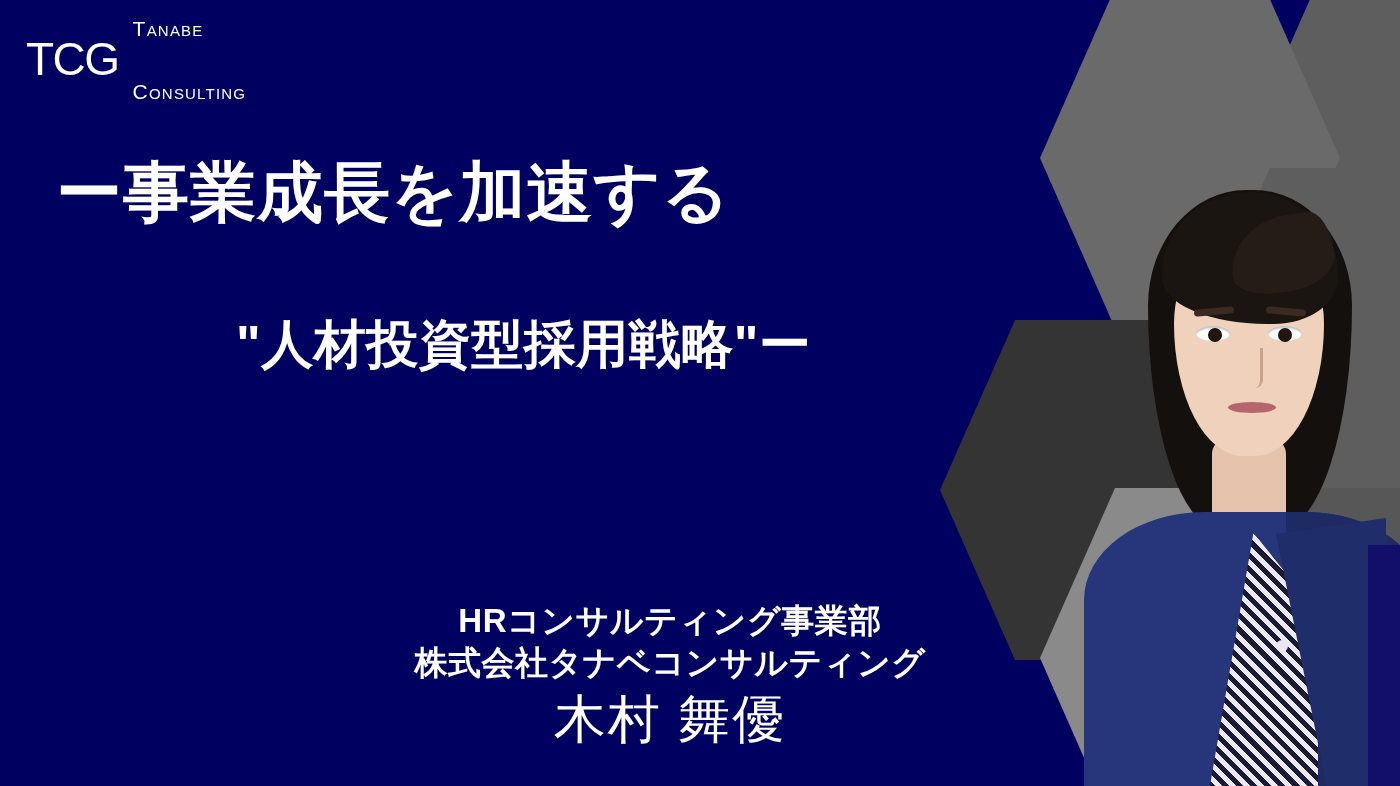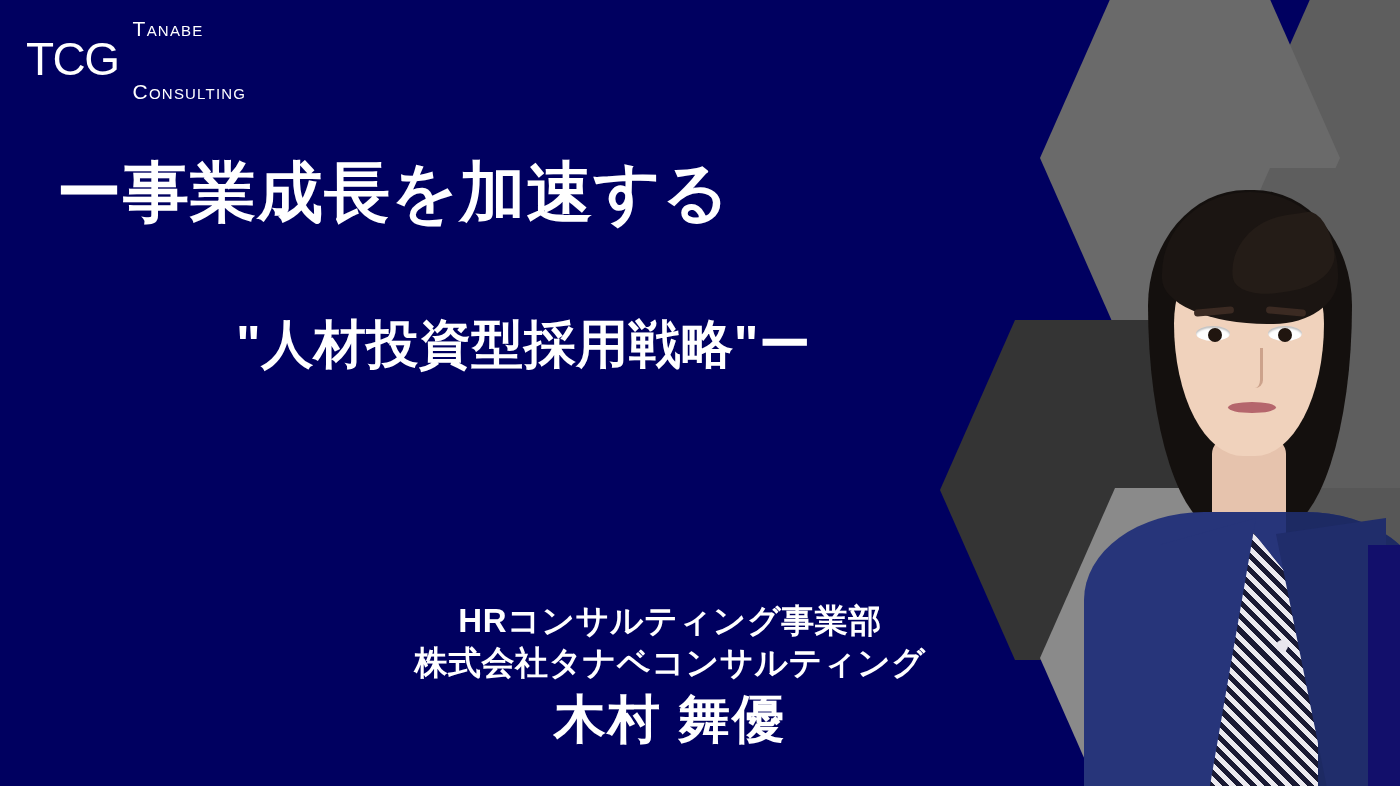--- a/index.html
+++ b/index.html
@@ -229,21 +229,21 @@
   }
   .speaker-line {
     font-size: 33px;
     font-weight: 700;
     letter-spacing: 0.5px;
     line-height: 1.28;
     white-space: nowrap;
   }
   #speaker-name {
     font-size: 52px;
-    font-weight: 700;
+    font-weight: 400;
     letter-spacing: 2px;
     line-height: 1.2;
     margin-top: 4px;
     white-space: nowrap;
   }
 </style>
 </head>
 <body>
 
 <div id="slide">

